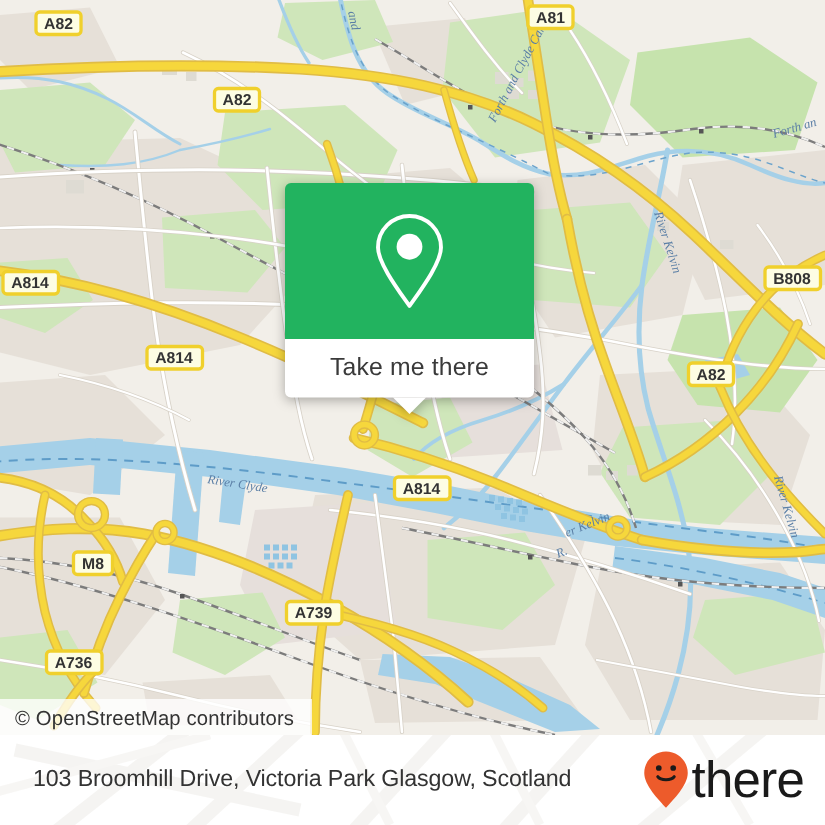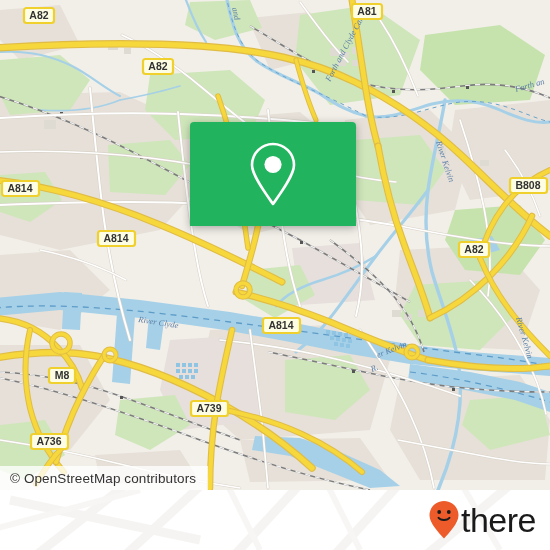--- a/index.html
+++ b/index.html
@@ -470,20 +470,24 @@
     </div>
   </div>
 
   <div class="callout">
     <div class="callout-top">
       <svg width="54" height="68" viewBox="0 0 54 68">
         <path d="M27 4 C15.4 4 6 13.4 6 25 C6 35.5 20 54 27 64 C34 54 48 35.5 48 25 C48 13.4 38.6 4 27 4 Z" fill="none" stroke="#ffffff" stroke-width="2.6" stroke-linejoin="round"></path>
         <circle cx="27" cy="24.5" r="8.6" fill="#ffffff"></circle>
       </svg>
     </div>
+    <div class="callout-bottom">
+      <span class="callout-label">Take me there</span>
+      <span class="callout-tail"></span>
+    </div>
   </div>
 
   <div id="footer">
     <svg id="footer-watermark" viewBox="0 0 550 120">
       <g stroke="#eceae6" stroke-width="9" fill="none">
         <path d="M-20 40 L120 -20"></path>
         <path d="M30 130 L170 20"></path>
         <path d="M120 130 L250 10"></path>
         <path d="M230 130 L350 0"></path>
         <path d="M330 130 L430 20"></path>
@@ -491,20 +495,21 @@
         <path d="M420 130 L540 30"></path>
       </g>
       <g stroke="#f0eeea" stroke-width="6" fill="none">
         <path d="M-10 100 L140 60"></path>
         <path d="M200 0 L260 120"></path>
         <path d="M300 0 L360 120"></path>
         <path d="M430 0 L500 120"></path>
       </g>
     </svg>
     <div id="footer-inner">
+      <span class="footer-address">103 Broomhill Drive, Victoria Park Glasgow, Scotland</span>
       <span class="moovit-logo">
         <svg width="32" height="40" viewBox="0 0 32 40">
           <path d="M16 1 C8 1 1.5 7.4 1.5 15.3 C1.5 23.5 11 33 16 38.5 C21 33 30.5 23.5 30.5 15.3 C30.5 7.4 24 1 16 1 Z" fill="#ed5b2b"></path>
           <circle cx="11.2" cy="12" r="1.9" fill="#1a1a1a"></circle>
           <circle cx="20.8" cy="12" r="1.9" fill="#1a1a1a"></circle>
           <path d="M10.5 17.8 C12.4 20.6 19.6 20.6 21.5 17.8" fill="none" stroke="#1a1a1a" stroke-width="2" stroke-linecap="round"></path>
         </svg>
         <span class="moovit-word">there</span>
       </span>
     </div>

